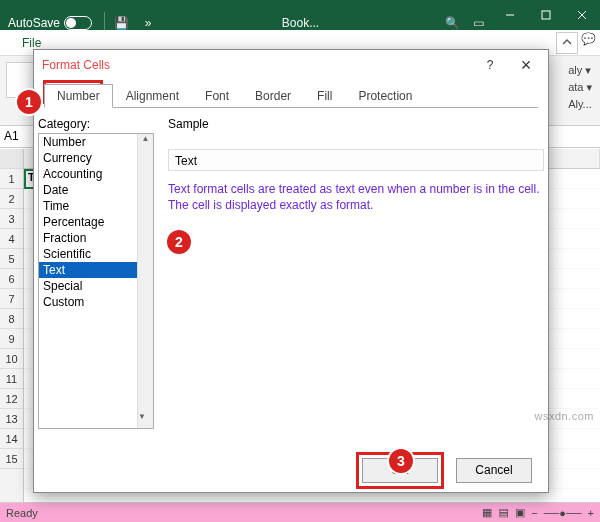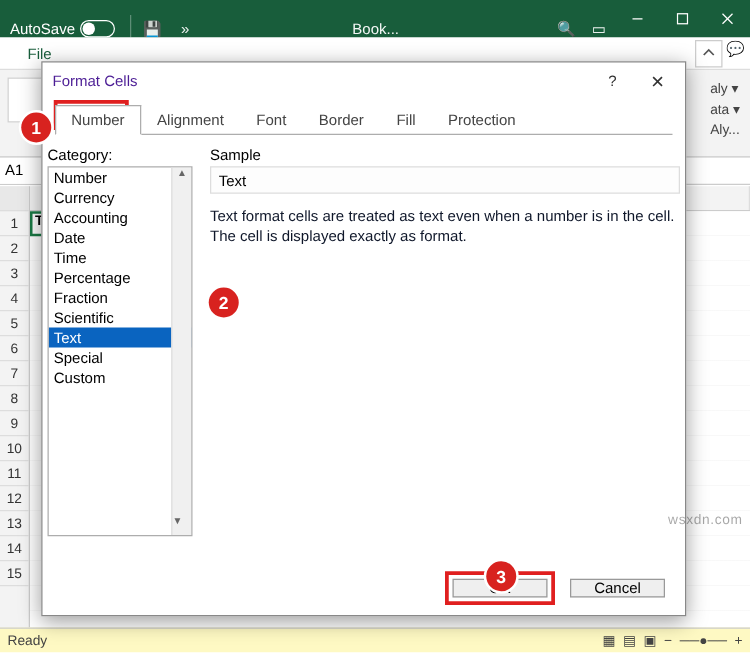--- a/index.html
+++ b/index.html
@@ -38,48 +38,48 @@
   .gridarea { position:absolute; left:0; right:0; top:149px; bottom:20px; display:flex;}
   .rowhdrs { width:24px; background:#f3f3f3; border-right:1px solid #ccc; font-size:11px; color:#333;}
   .rowhdrs div { height:20px; border-bottom:1px solid #ddd; text-align:center; line-height:20px;}
   .colhdrs { display:flex; height:20px; background:#f3f3f3; border-bottom:1px solid #ccc; font-size:11px;}
   .colhdrs div { border-right:1px solid #ddd; text-align:center; line-height:20px;}
   .gridright { flex:1; display:flex; flex-direction:column;}
   .cells { flex:1; position:relative; background:repeating-linear-gradient(#fff,#fff 19px,#eee 20px);}
   .cellA1 { position:absolute; left:0; top:0; width:56px; height:20px; border:2px solid #1a7a45; font-size:11px; padding:0 2px; font-weight:600; background:#fff; }
 
   
-  .statusbar { position:absolute; left:0; right:0; bottom:0; height:20px; background:#fef9c3; border-top:1px solid #ccc; font-size:11px; display:flex; align-items:center; padding:0 6px; color:#444; gap:8px; justify-content:space-between;}
+  .statusbar { position:absolute; left:0; right:0; bottom:0; height:20px; background:#f9a8d4; border-top:1px solid #ccc; font-size:11px; display:flex; align-items:center; padding:0 6px; color:#444; gap:8px; justify-content:space-between;}
   .viewbtns { display:flex; gap:6px; align-items:center;}
 
   
   .dialog { position:absolute; left:33px; top:49px; width:516px; height:444px; background:#fff; border:1px solid #888; box-shadow:0 4px 16px rgba(0,0,0,.4); display:flex; flex-direction:column; font-size:12px;}
   .dlgtitle { height:30px; display:flex; align-items:center; padding:0 8px; gap:8px;}
-  .dlgtitle span.titletxt { flex:1; color:#4c1d95;}
+  .dlgtitle span.titletxt { flex:1; color:#ef4444;}
   .dlghelp, .dlgclose { width:28px; height:28px; display:flex; align-items:center; justify-content:center; color:#333;}
   .dlgtabs { display:flex; padding:4px 10px 0 10px; gap:0;}
   .dlgtab { padding:4px 12px; border:1px solid transparent; color:#444; border-bottom:none;}
   .dlgtab.active { border-color:#adadad; background:#fff; border-bottom:1px solid #fff; position:relative; z-index:2;}
   .dlgtabunder { margin:0 10px; height:1px; background:#adadad; position:relative; top:-1px; z-index:1;}
   .numhighlight { position:absolute; border:3px solid #e01f1f; pointer-events:none;}
   .callout { position:absolute; width:24px; height:24px; border-radius:50%; background:#d8221f; color:#fff; font-weight:700; display:flex; align-items:center; justify-content:center; font-size:14px; pointer-events:none; box-shadow:0 0 0 2px #fff;}
   .dlgbody { flex:1; display:flex; padding:8px 4px; gap:14px;}
   .catside { width:116px;}
   .catside .label { margin-bottom:2px;}
   .catlist { border:1px solid #adadad; height:296px; overflow:hidden; background:#fff; position:relative; font-size:12px;}
   .catlist .item { padding:1px 4px; cursor:default;}
   .catlist .item.sel { background:#0a64c0; color:#fff;}
   .catscroll { position:absolute; right:0; top:0; bottom:0; width:16px; background:#f0f0f0; border-left:1px solid #ddd;}
   .catscroll .up, .catscroll .dn { height:16px; text-align:center; font-size:8px; color:#666;}
   .sampleside { flex:1;}
-  .samplelabel { margin-bottom:2px;}
+  .samplelabel { margin-bottom:18px;}
   .samplebox { border:1px solid #ddd; padding:4px 6px; margin-bottom:10px; height:22px; background:#fdfdfd;}
-  .desc { color:#0f172a; line-height:1.35;}
+  .desc { color:#6d28d9; line-height:1.35;}
   .dlgbuttons { height:44px; display:flex; align-items:center; justify-content:flex-end; gap:12px; padding:0 16px;}
-  .btn { min-width:76px; height:15px; border:1px solid #999; background:#efefef; font-size:12px; display:flex; align-items:center; justify-content:center; cursor:pointer;}
+  .btn { min-width:76px; height:25px; border:1px solid #999; background:#efefef; font-size:12px; display:flex; align-items:center; justify-content:center; cursor:pointer;}
   .okwrap { border:3px solid #e01f1f; padding:3px;}
 
   .watermark { position:absolute; right:6px; bottom:100px; font-size:11px; color:rgba(0,0,0,.35); letter-spacing:.5px; transform:rotate(0deg);}
 </style>
 </head>
 <body>
 
 <div class="titlebar">
   <div class="autosave">
     <span>AutoSave</span>

